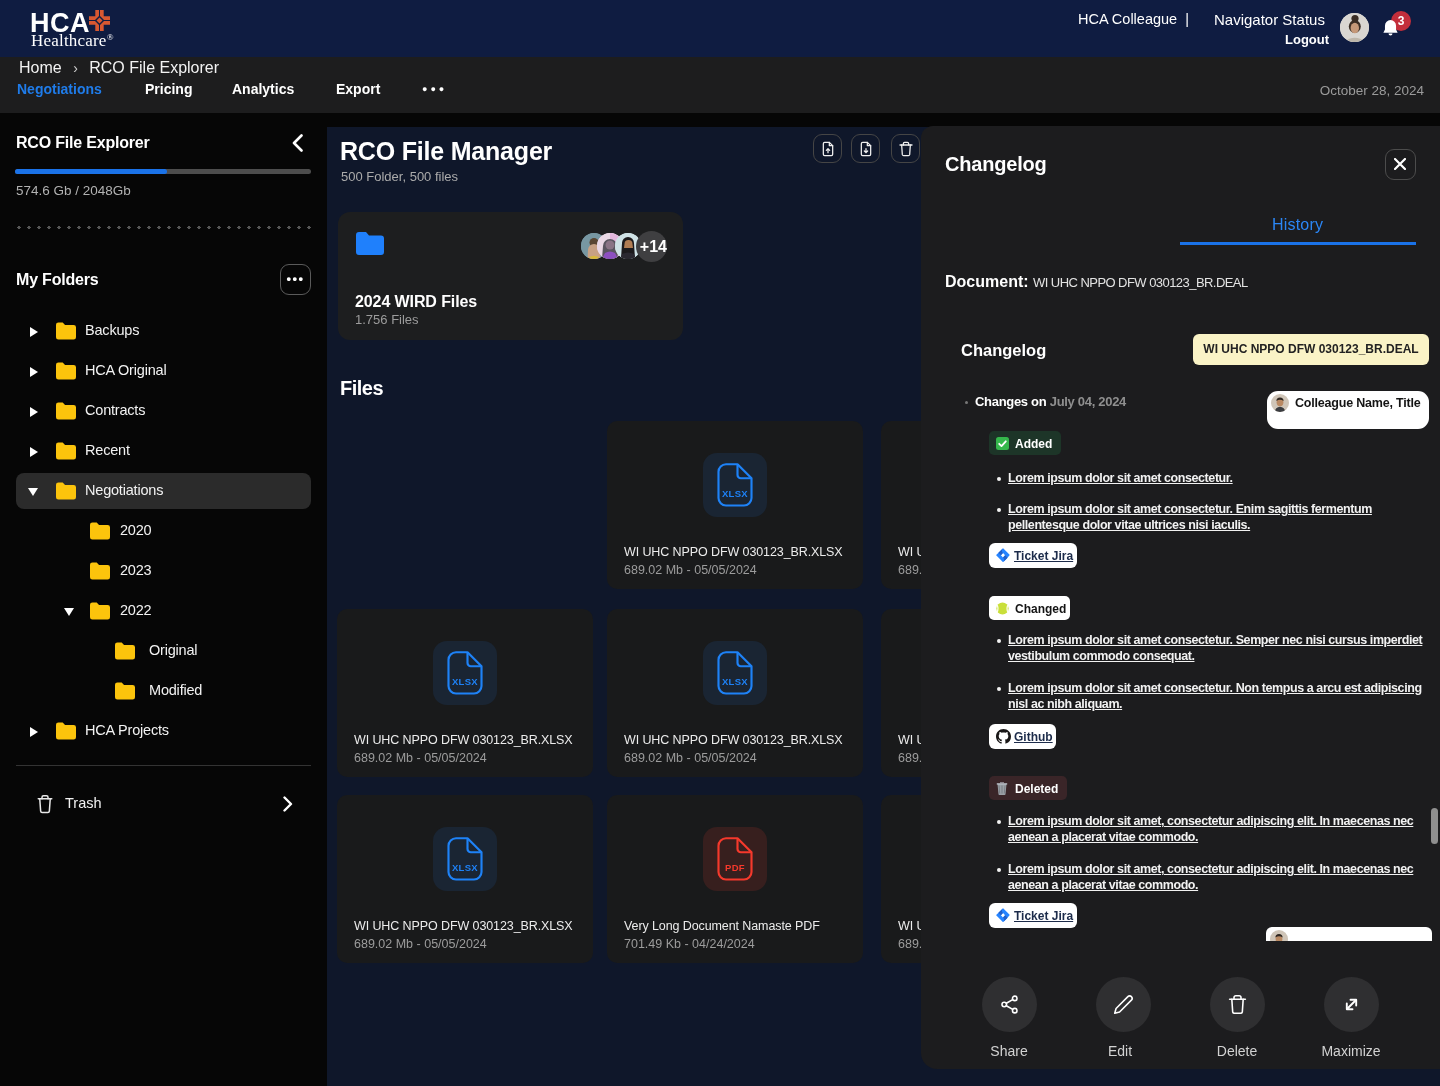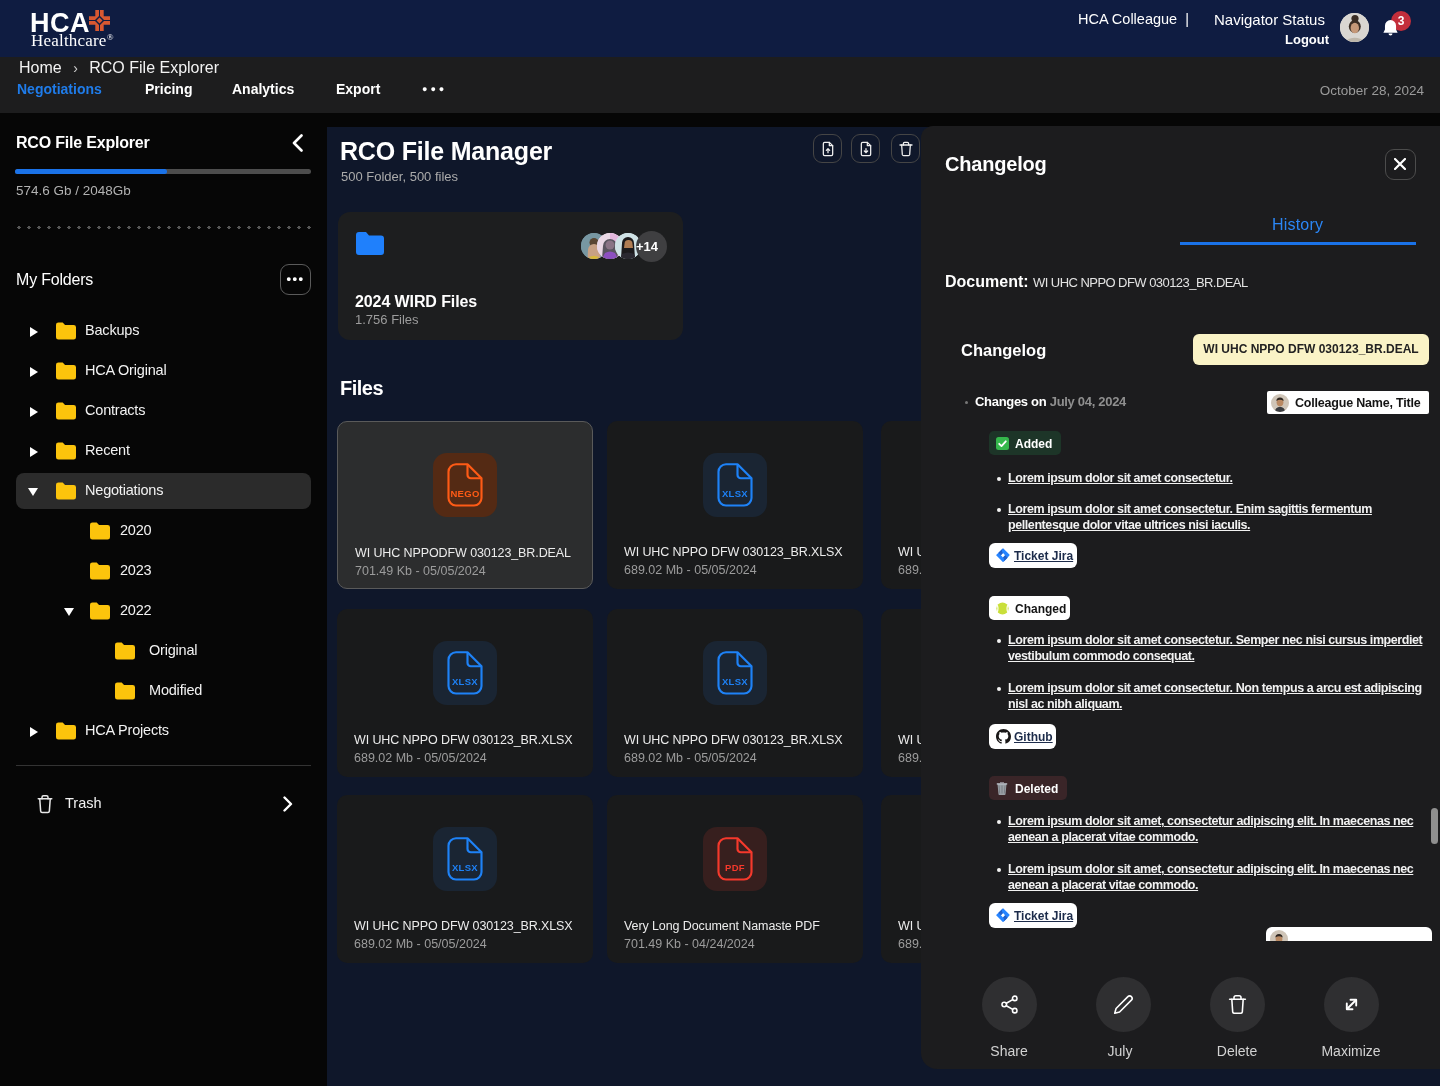--- a/index.html
+++ b/index.html
@@ -28,21 +28,21 @@
   
   #sidebar { position:absolute; left:0; top:113px; width:327px; height:973px; background:#060606; }
   #sb-title { position:absolute; left:16px; top:21px; color:#fff; font-size:16px; font-weight:700; letter-spacing:-0.2px; }
   #sb-collapse { position:absolute; left:292px; top:21px; }
   #sb-bar { position:absolute; left:15px; top:56px; width:296px; height:5px; border-radius:3px; background:#4d4d4d; }
   #sb-bar-fill { position:absolute; left:0; top:0; width:152px; height:5px; border-radius:3px; background:#1a72e8; }
   #sb-usage { position:absolute; left:16px; top:70px; color:#b2b2b2; font-size:13.5px; }
   #sb-dots { position:absolute; left:14px; top:113px; width:298px; height:3px;
     background-image:radial-gradient(circle, #575757 1.5px, transparent 1.7px);
     background-size:10px 3px; background-repeat:repeat-x; }
-  #sb-myfolders { position:absolute; left:16px; top:158px; color:#fff; font-size:16px; font-weight:400; letter-spacing:-0.2px; }
+  #sb-myfolders { position:absolute; left:16px; top:158px; color:#fff; font-size:16px; font-weight:700; letter-spacing:-0.2px; }
   #sb-more { position:absolute; left:280px; top:151px; width:31px; height:31px; border:1.5px solid #5a5a5a; border-radius:9px; color:#fff; text-align:center; }
   #sb-more span { font-size:13px; font-weight:700; line-height:28px; letter-spacing:1.5px; display:block; }
 
   .trow { position:absolute; height:40px; width:311px; left:0; }
   .trow .caret-r { position:absolute; left:30px; top:15.5px; width:0; height:0; border-left:8px solid #fff; border-top:5.5px solid transparent; border-bottom:5.5px solid transparent; }
   .trow .caret-d { position:absolute; left:28px; top:17px; width:0; height:0; border-top:8px solid #fff; border-left:5.5px solid transparent; border-right:5.5px solid transparent; }
   .trow .lbl { position:absolute; top:11px; color:#f2f2f2; font-size:14.5px; letter-spacing:-0.2px; }
   .trow svg.fold { position:absolute; top:11px; }
   .selrow { position:absolute; left:16px; width:295px; height:36px; border-radius:8px; background:#2b2b2b; }
   #sb-sep { position:absolute; left:16px; top:652px; width:295px; height:1px; background:#333; }
@@ -75,21 +75,21 @@
   #p-close { position:absolute; left:464px; top:23px; width:31px; height:31px; border:1.5px solid #4c4c4c; border-radius:9px; }
   #p-hist { position:absolute; left:351px; top:90px; color:#2b86f5; font-size:16px; letter-spacing:0.2px; }
   #p-histline { position:absolute; left:259px; top:116px; width:236px; height:2.5px; background:#1a72e8; }
   #p-doc { position:absolute; left:24px; top:147px; color:#fff; font-size:16px; font-weight:700; }
   #p-doc span { font-weight:400; font-size:13px; color:#e3e3e3; letter-spacing:-0.55px; }
   #p-cl { position:absolute; left:40px; top:215px; color:#fff; font-size:16.5px; font-weight:700; }
   #p-badge { position:absolute; left:272px; top:208px; width:236px; height:31px; background:#faf3c6; border-radius:6px; color:#222; font-weight:700; font-size:12px; text-align:center; line-height:31px; letter-spacing:0; white-space:nowrap; }
   .chg-hdr { position:absolute; left:54px; color:#fff; font-weight:700; font-size:13px; letter-spacing:-0.3px; }
   .chg-hdr span { color:#8f8f8f; }
   .chg-dot { position:absolute; left:44px; width:3px; height:3px; border-radius:50%; background:#777; }
-  .who { position:absolute; background:#fff; border-radius:2px; height:23px; color:#141414; font-weight:700; font-size:12.5px; letter-spacing:-0.2px; }
+  .who { position:absolute; background:#fff; border-radius:11px; height:38px; color:#141414; font-weight:700; font-size:12.5px; letter-spacing:-0.2px; }
   .who .av { position:absolute; left:4px; top:2.5px; width:18px; height:18px; border-radius:50%; overflow:hidden; }
   .who .wt { position:absolute; left:28px; top:4.5px; white-space:nowrap; }
   .badge { position:absolute; left:68px; height:24px; border-radius:5px; font-weight:700; font-size:12px; }
   .badge .bi { position:absolute; left:7px; top:5.5px; }
   .badge .bt { position:absolute; left:26px; top:5.5px; white-space:nowrap; }
   .b-added { background:#1d3528; color:#fff; }
   .b-changed { background:#fff; color:#141414; }
   .b-deleted { background:#3a2528; color:#fff; }
   .bull { position:absolute; left:87px; color:#f2f2f2; font-weight:700; font-size:12.5px; line-height:15.5px; white-space:nowrap; letter-spacing:-0.42px;text-decoration:underline; }
   .bull::before { content:""; position:absolute; left:-11px; top:6px; width:4px; height:4px; border-radius:50%; background:#f2f2f2; }
@@ -297,38 +297,27 @@
           </svg>
       </div>
       <div style="position:absolute;left:277px;top:21px;width:26px;height:26px;border-radius:50%;overflow:hidden;background:#cfe0e4">
         <svg width="26" height="26" viewBox="0 0 26 26">
             <rect width="26" height="26" fill="#cfe2e6"></rect>
             <path d="M7 10 a6 6 0 0 1 12 0 l1 16 H6z" fill="#1c1a1c"></path>
             <path d="M9.5 11 a4 4 0 0 1 8 0 l.5 4 h-9z" fill="#b07c52"></path>
             <path d="M5 26 l2-5 q6-3 12 0 l2 5z" fill="#2a2830"></path>
           </svg>
       </div>
-      <div style="position:absolute;left:298px;top:19px;width:31px;height:31px;border-radius:50%;background:#3f3f41;color:#fff;font-weight:700;font-size:13px;text-align:left;line-height:31px">+14</div>
+      <div style="position:absolute;left:298px;top:19px;width:31px;height:31px;border-radius:50%;background:#3f3f41;color:#fff;font-weight:700;font-size:16px;text-align:right;line-height:31px">+14</div>
       <div class="ttl" style="top:81px">2024 WIRD Files</div>
       <div class="sub" style="top:100px">1.756 Files</div>
     </div>
 
     <div id="files-h">Files</div>
 
-    <div class="gcard sel" style="left:10px;top:294px">
-      <div class="isq" style="background:#542a14">
-        <svg style="position:absolute;left:14px;top:10px" width="36" height="44" viewBox="0 0 36 44" fill="none" stroke="#fe5b16" stroke-width="2.15" stroke-linejoin="round">
-          <path d="M20.5 1.2 H9 A7.5 7.5 0 0 0 1.5 8.7 V35 A7.5 7.5 0 0 0 9 42.5 H27 A7.5 7.5 0 0 0 34.5 35 V15.2 Z"></path>
-          <path d="M20.5 1.2 V12 A3.2 3.2 0 0 0 23.7 15.2 H34.5"></path>
-          <text x="18" y="33.5" fill="#fe5b16" stroke="none" font-size="9.5" font-weight="700" text-anchor="middle" letter-spacing="0.3">NEGO</text>
-        </svg>
-      </div>
-      <div class="nm">WI UHC NPPODFW 030123_BR.DEAL</div>
-      <div class="mt">701.49 Kb - 05/05/2024</div>
-    </div>
     <div class="gcard" style="left:280px;top:294px">
       <div class="isq" style="background:#1a2533">
         <svg style="position:absolute;left:14px;top:10px" width="36" height="44" viewBox="0 0 36 44" fill="none" stroke="#1e82f7" stroke-width="2.15" stroke-linejoin="round">
           <path d="M20.5 1.2 H9 A7.5 7.5 0 0 0 1.5 8.7 V35 A7.5 7.5 0 0 0 9 42.5 H27 A7.5 7.5 0 0 0 34.5 35 V15.2 Z"></path>
           <path d="M20.5 1.2 V12 A3.2 3.2 0 0 0 23.7 15.2 H34.5"></path>
           <text x="18" y="33.5" fill="#1e82f7" stroke="none" font-size="9.5" font-weight="700" text-anchor="middle" letter-spacing="0.3">XLSX</text>
         </svg>
       </div>
       <div class="nm">WI UHC NPPO DFW 030123_BR.XLSX</div>
       <div class="mt">689.02 Mb - 05/05/2024</div>
@@ -488,21 +477,21 @@
           <circle cx="18" cy="19" r="2.6"></circle>
           <path d="M8.4 10.6 L15.6 6.4 M8.4 13.4 L15.6 17.6"></path>
         </svg>
     </div>
     <div class="flbl" style="left:38px">Share</div>
     <div class="fbtn" style="left:174.5px">
       <svg width="21" height="21" viewBox="0 0 24 24" fill="none" stroke="#fff" stroke-width="1.8" stroke-linecap="round" stroke-linejoin="round">
           <path d="M17 3 a2.8 2.8 0 1 1 4 4 L7.5 20.5 2 22 l1.5-5.5z"></path>
         </svg>
     </div>
-    <div class="flbl" style="left:149px">July</div>
+    <div class="flbl" style="left:149px">Edit</div>
     <div class="fbtn" style="left:288.5px">
       <svg width="21" height="21" viewBox="0 0 24 24" fill="none" stroke="#fff" stroke-width="1.8" stroke-linecap="round" stroke-linejoin="round">
           <path d="M3 6 h18"></path>
           <path d="M8 6 V4 a2 2 0 0 1 2-2 h4 a2 2 0 0 1 2 2 v2"></path>
           <path d="M5.5 6 l1 14.5 a2 2 0 0 0 2 1.5 h7 a2 2 0 0 0 2-1.5 L18.5 6"></path>
         </svg>
     </div>
     <div class="flbl" style="left:266px">Delete</div>
     <div class="fbtn" style="left:402.5px">
       <svg width="21" height="21" viewBox="0 0 21 21" fill="none" stroke="#fff" stroke-width="1.9" stroke-linecap="round" stroke-linejoin="round">

